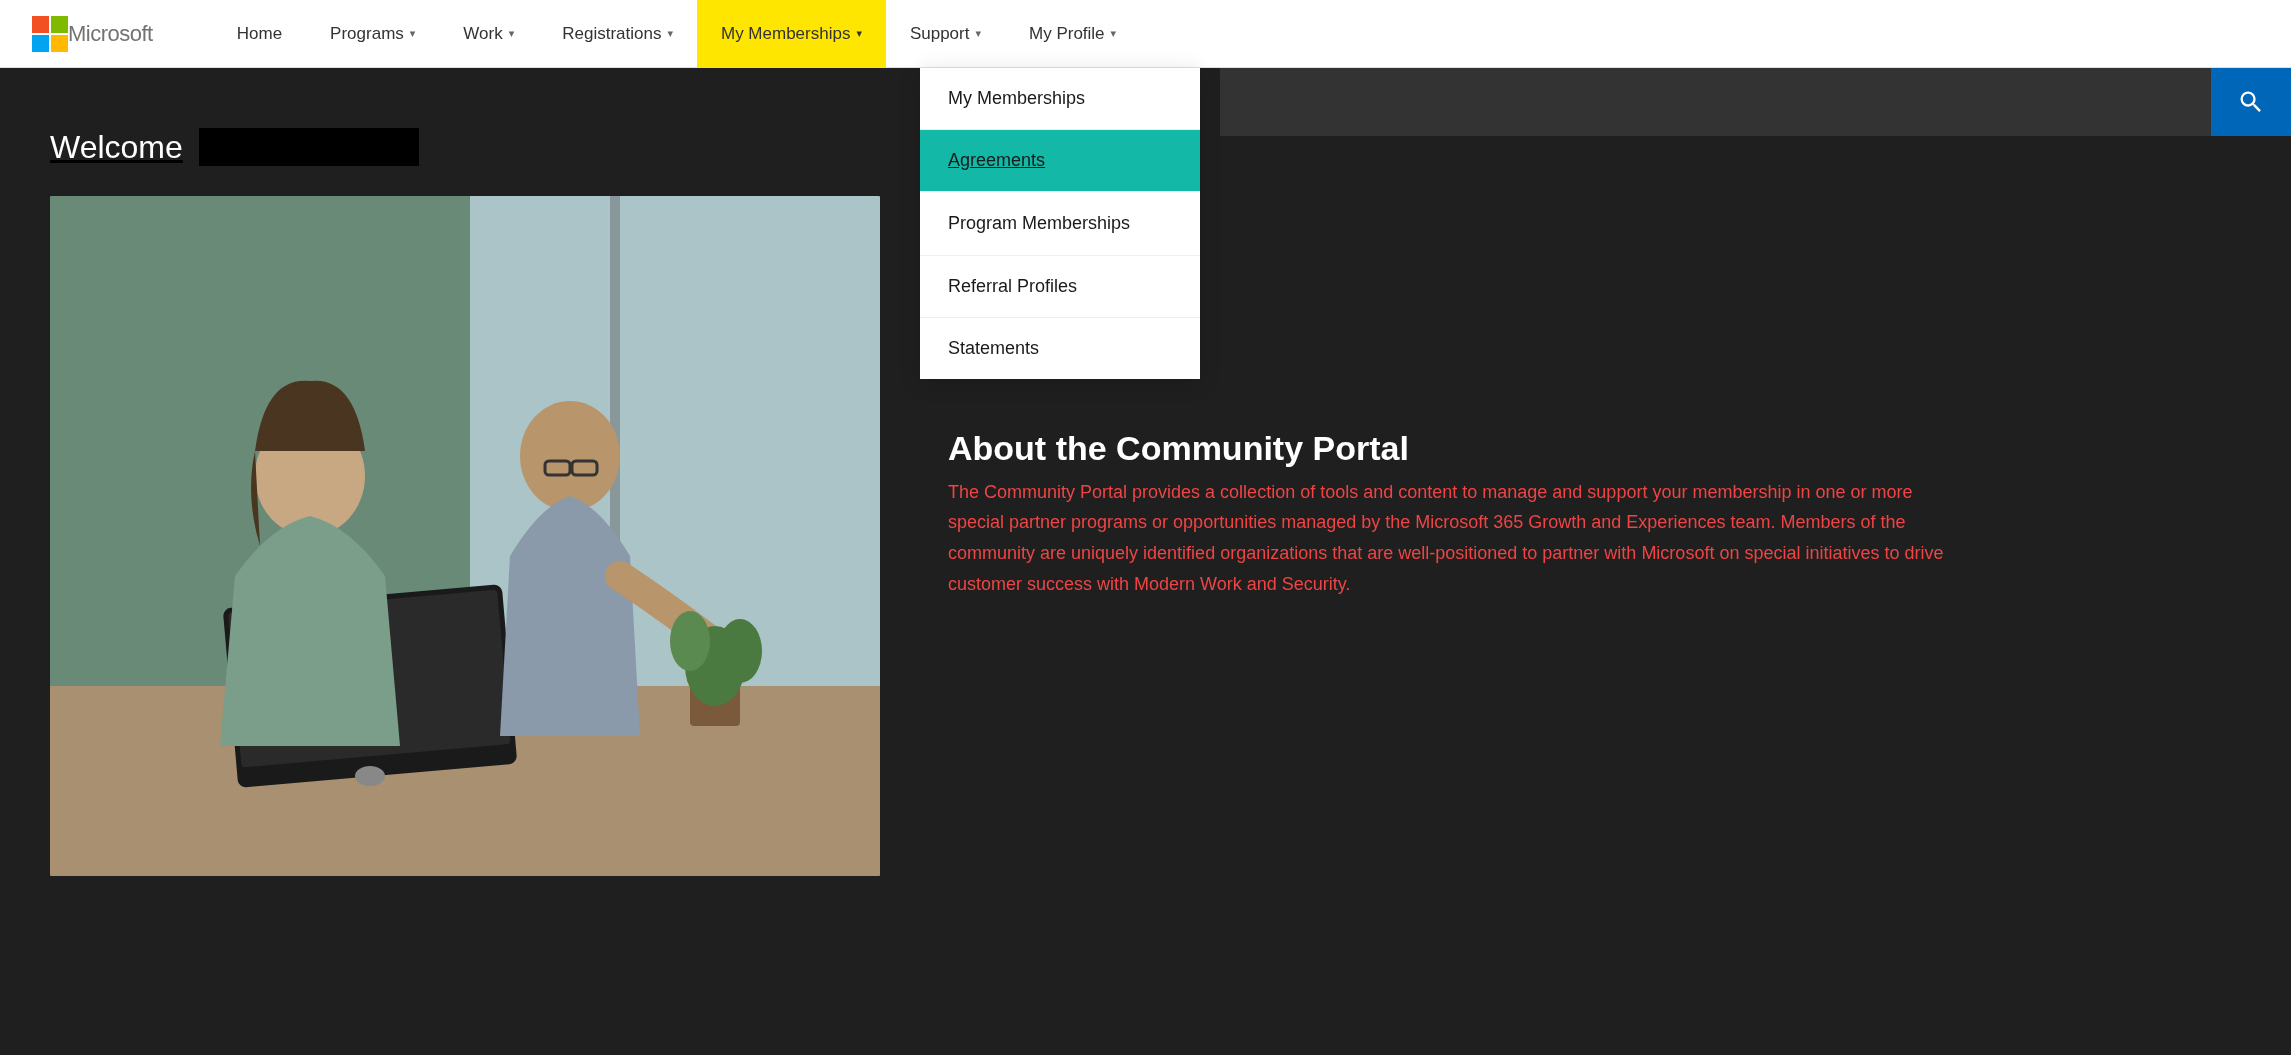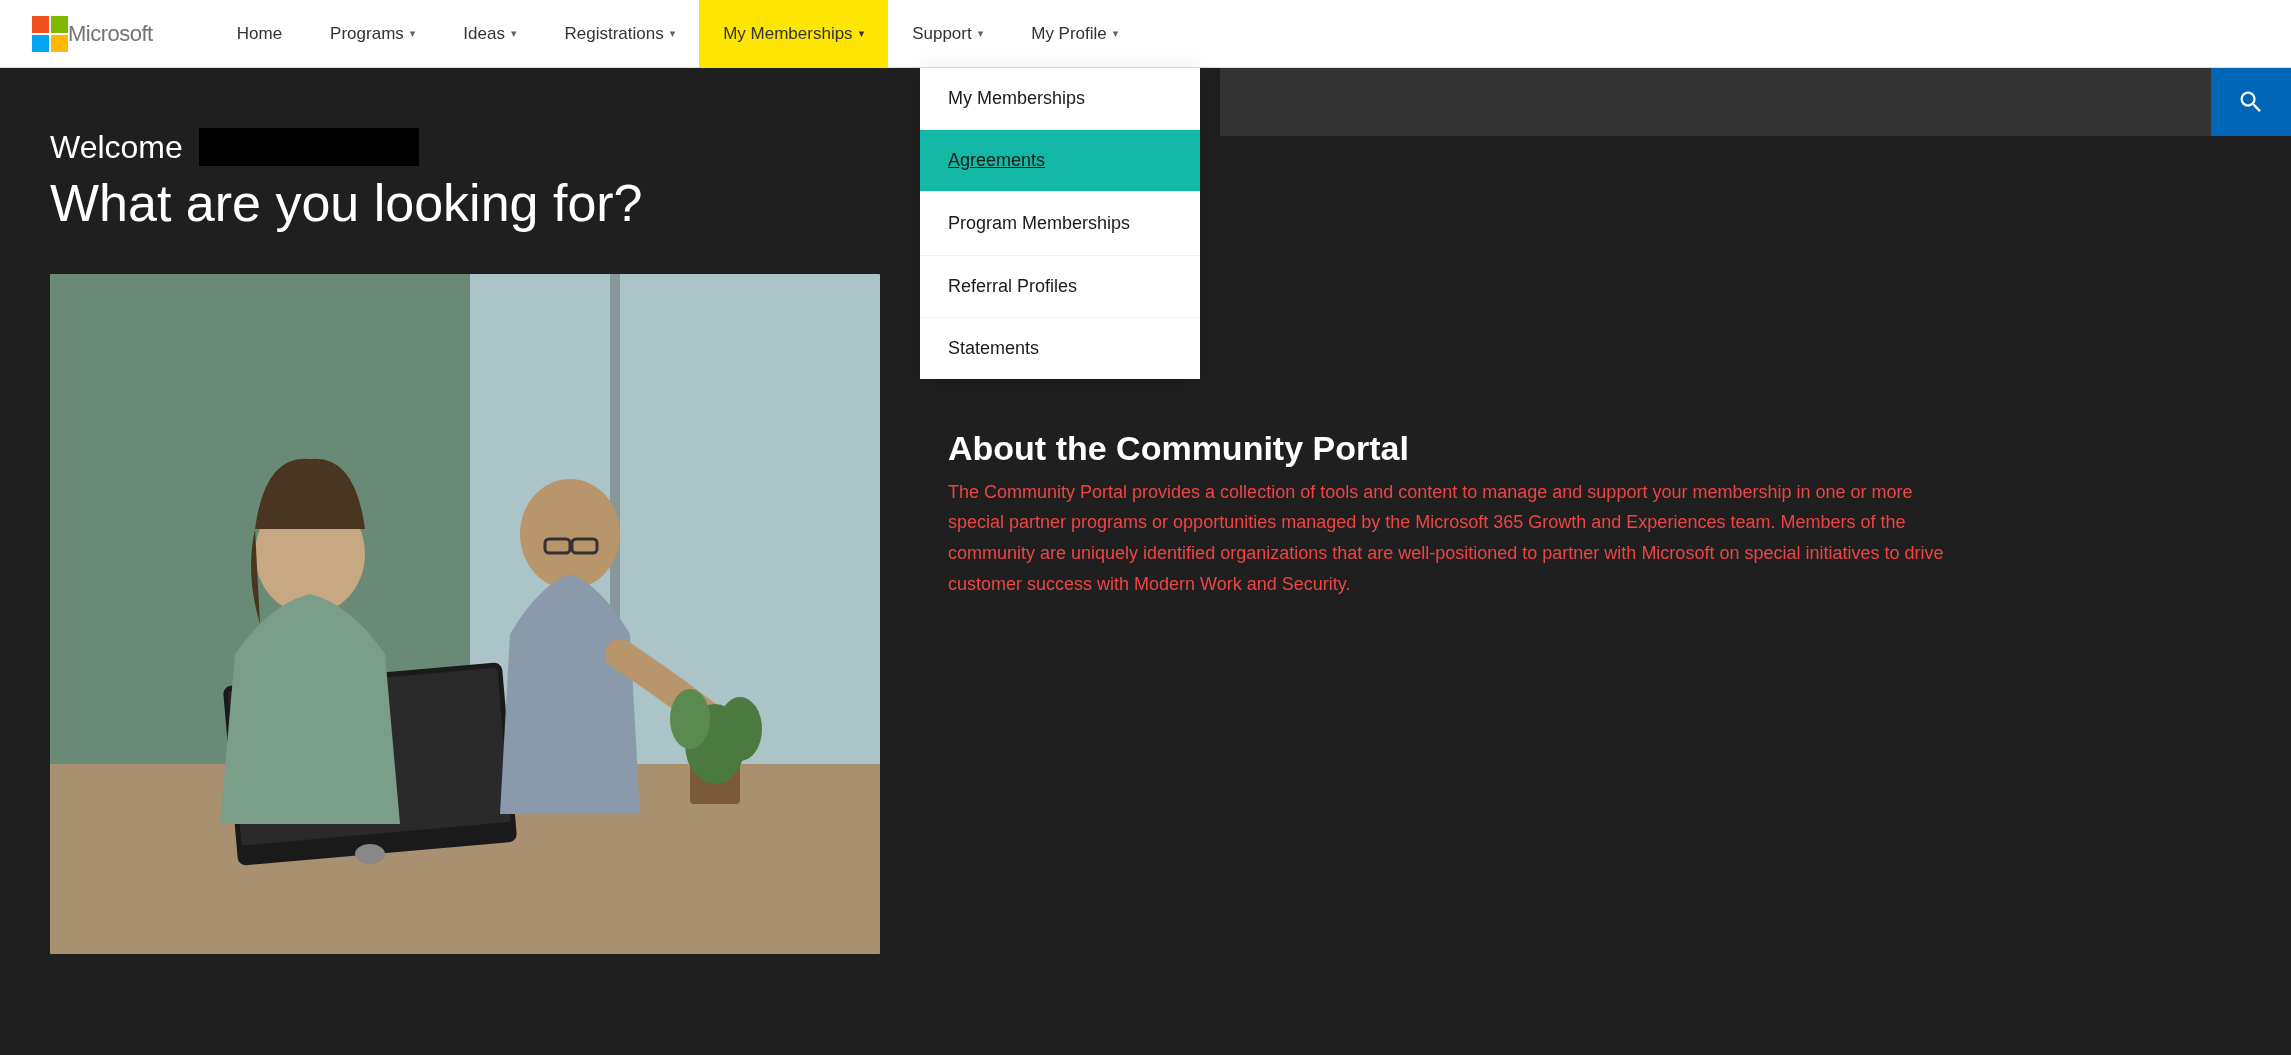--- a/index.html
+++ b/index.html
@@ -71,20 +71,21 @@
     .hero {
       background: #1f1f1f;
       display: flex;
       min-height: 987px;
       position: relative;
     }
     .hero-left {
       width: 900px;
       flex-shrink: 0;
       padding: 60px 50px 16px 50px;
+      text-decoration: underline;
     }
     .hero-welcome {
       color: #fff;
       font-size: 32px;
       font-weight: 400;
       margin-bottom: 8px;
       display: flex;
       align-items: center;
       gap: 16px;
     }
@@ -244,21 +245,21 @@
   </div>
   <div class="nav-links">
     <div class="nav-item">
       <span>Home</span>
     </div>
     <div class="nav-item">
       <span>Programs</span>
       <span class="chevron">▾</span>
     </div>
     <div class="nav-item">
-      <span>Ideas</span>
+      <span>Work</span>
       <span class="chevron">▾</span>
     </div>
     <div class="nav-item">
       <span>Registrations</span>
       <span class="chevron">▾</span>
     </div>
     <div class="nav-item active">
       <span>My Memberships</span>
       <span class="chevron">▾</span>
     </div>
@@ -272,21 +273,20 @@
     </div>
   </div>
 </nav>
 
 <section class="hero">
   <div class="hero-left">
     <div class="hero-welcome">
       <span>Welcome</span>
       <span class="hero-welcome-redact"></span>
     </div>
-    <div class="hero-tagline">What are you looking for?</div>
     <div class="hero-image">
       <div class="hero-image-inner">
 
         <div class="hero-image-window"></div>
 
         <svg width="830" height="680" viewBox="0 0 830 680" style="position:absolute;top:0;left:0;">
 
           <rect width="830" height="680" fill="#6a8a78"></rect>
 
           <rect x="420" y="0" width="410" height="500" fill="#c8dde8" opacity="0.7"></rect>

